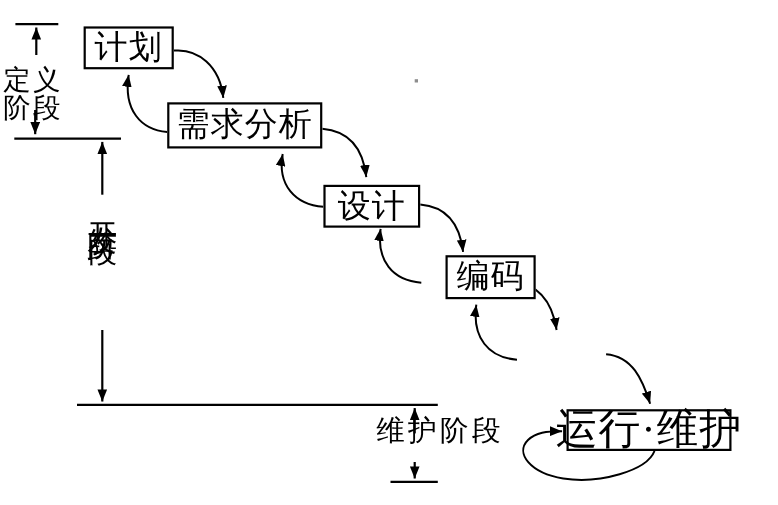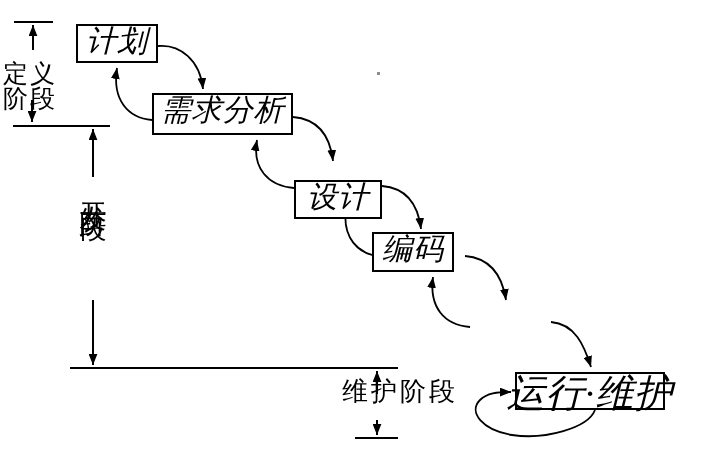--- a/index.html
+++ b/index.html
@@ -10,29 +10,28 @@
     overflow:hidden;
     font-family:"Liberation Serif", serif;
     color:#000;
   }
   .connectors{position:absolute;left:0;top:0;width:707px;height:459px;}
   .box{
     position:absolute;
     box-sizing:border-box;
     border:2px solid #000;
     background:#fff;
-    display:flex;justify-content:center;
+    display:flex;align-items:center;justify-content:center;
     font-size:30px;line-height:1;letter-spacing:1px;
     white-space:nowrap;
-    font-style:italic;
   }
   .box-plan        {left:76px; top:24px;  width:82px;  height:39px;}
   .box-requirements{left:152px;top:93px;  width:141px; height:42px;}
-  .box-design      {left:294px;top:180px; width:88px;  height:39px;}
-  .box-coding      {left:372px;top:232px; width:82px;  height:40px;}
+  .box-design      {left:294px;top:168px; width:88px;  height:39px;}
+  .box-coding      {left:405px;top:232px; width:82px;  height:40px;}
   .box-testing     {left:470px;top:303px; width:81px;  height:40px;}
   .box-maintenance {left:515px;top:372px; width:150px; height:38px;font-size:38px;}
   .phase{position:absolute;color:#000;}
   .phase-definition{
     left:1px;top:61px;width:58px;
     font-size:25px;line-height:25px;letter-spacing:2px;
     word-break:break-all;text-align:center;
   }
   .phase-development{
     left:78px;top:181px;

